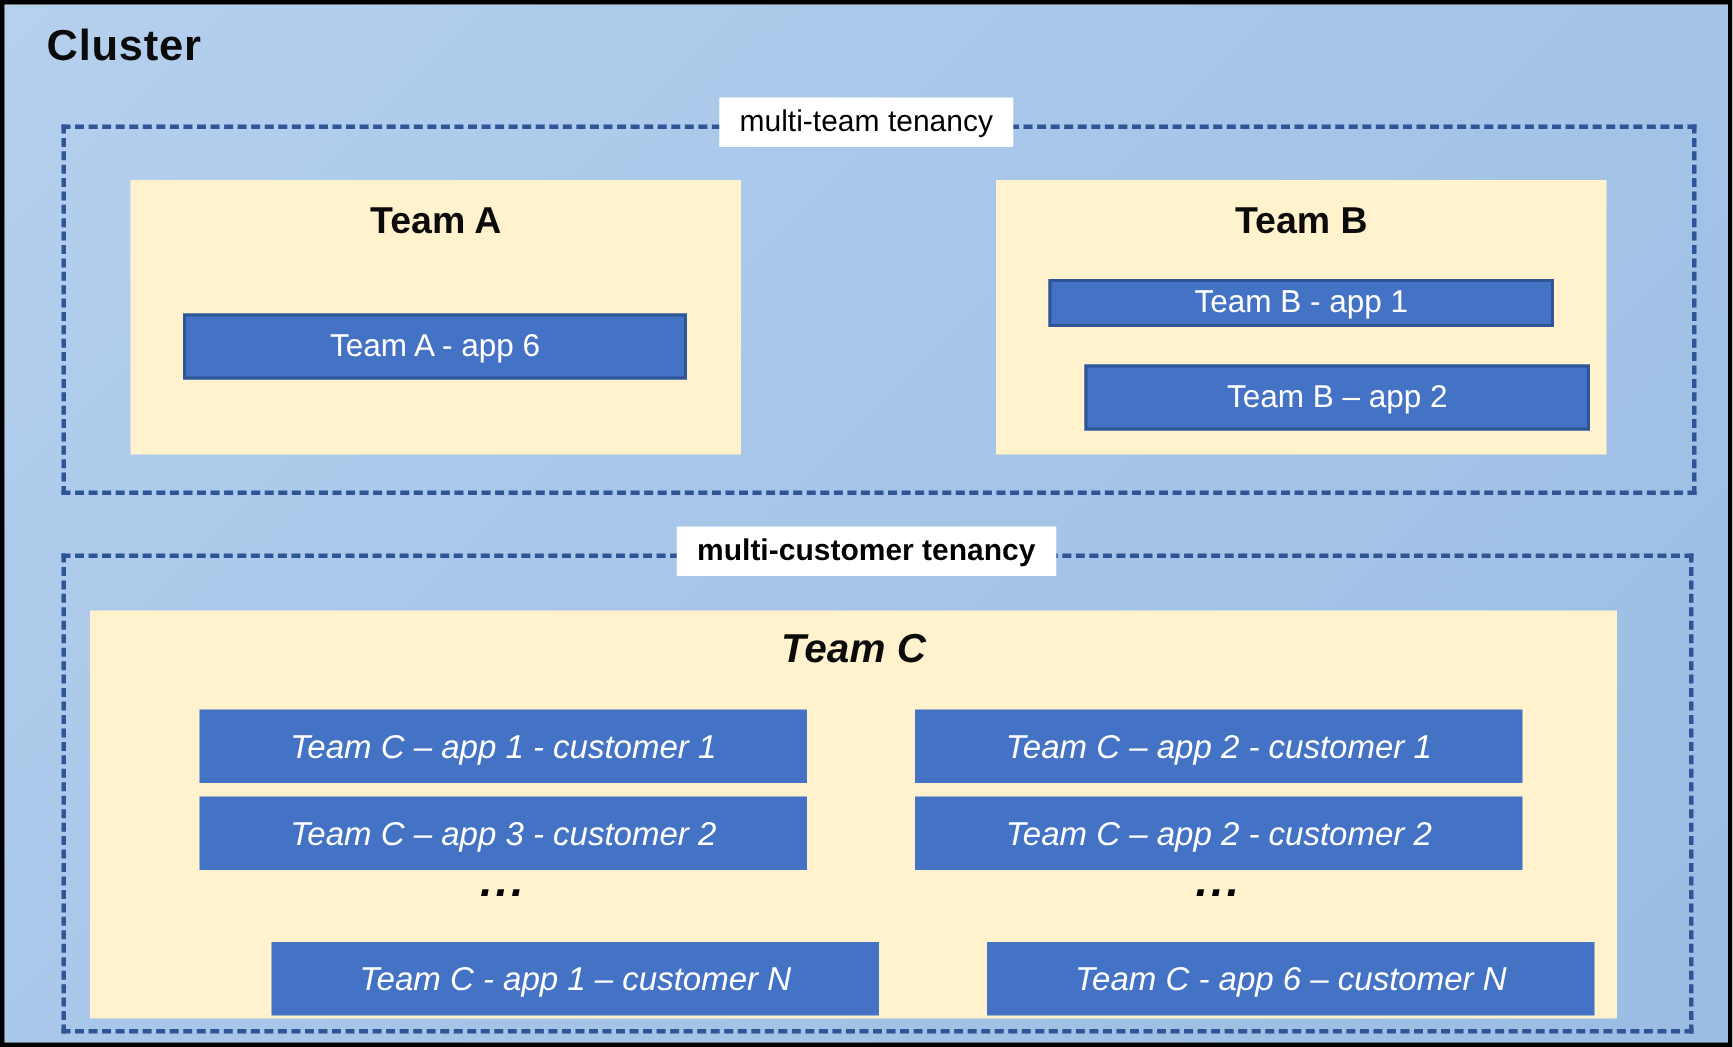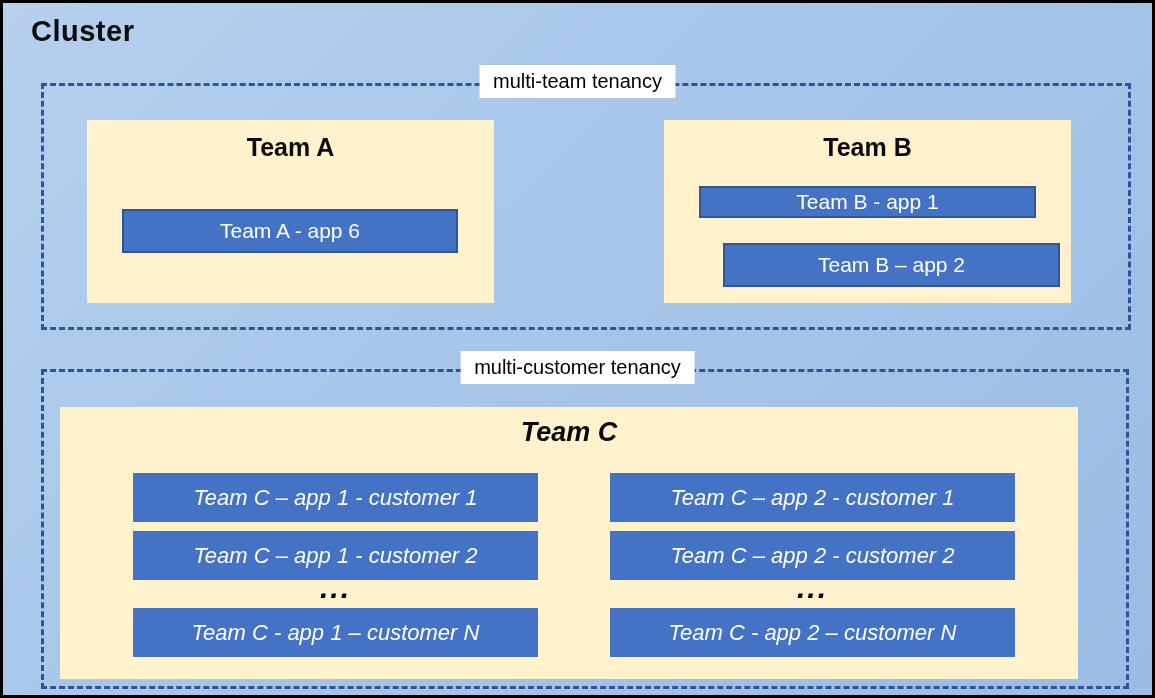--- a/index.html
+++ b/index.html
@@ -54,21 +54,21 @@
     left: 50%;
     transform: translateX(-50%);
     background: #ffffff;
     color: #000000;
     font-size: 20px;
     line-height: 23px;
     padding: 5px 14px;
     white-space: nowrap;
   }
   .label-multi-team { top: 62px; }
-  .label-multi-customer { top: 348px; }
+  .label-multi-customer { top: 348px; font-weight: bold; }
   
   .team-box {
     position: absolute;
     background: #fff2cc;
     box-sizing: border-box;
   }
   .team-a { left: 84px;  top: 117px; width: 407px;  height: 183px; padding-left: 30px; }
   .team-b { left: 661px; top: 117px; width: 407px;  height: 183px; }
   .team-c { left: 57px;  top: 404px; width: 1018px; height: 272px; font-style: italic; }
   .team-title {
@@ -117,21 +117,21 @@
     background: #4472c4;
     color: #ffffff;
     font-size: 22px;
     display: flex;
     align-items: center;
     justify-content: center;
     white-space: nowrap;
   }
   .tc-r1 { top: 0; }
   .tc-r2 { top: 58px; }
-  .tc-rN { top: 135px; }
+  .tc-rN { top: 155px; margin-left: 48px; }
   .tc-ellipsis {
     position: absolute;
     left: 0;
     top: 103px;
     width: 405px;
     height: 38px;
     display: flex;
     align-items: center;
     justify-content: center;
     font-weight: bold;
@@ -167,31 +167,31 @@
       <div class="team-title">Team B</div>
       <div class="app-box app-bordered team-b-app1">Team B - app 1</div>
       <div class="app-box app-bordered team-b-app2">Team B – app 2</div>
     </div>
 
     <div class="team-box team-c">
       <div class="team-title">Team C</div>
 
       <div class="tc-col tc-col1">
         <div class="tc-app tc-r1">Team C – app 1 - customer 1</div>
-        <div class="tc-app tc-r2">Team C – app 1 - customer 2</div>
+        <div class="tc-app tc-r2">Team C – app 3 - customer 2</div>
         <div class="tc-ellipsis">
             <span>...</span>
           </div>
         <div class="tc-app tc-rN">Team C - app 1 – customer N</div>
       </div>
 
       <div class="tc-col tc-col2">
         <div class="tc-app tc-r1">Team C – app 2 - customer 1</div>
         <div class="tc-app tc-r2">Team C – app 2 - customer 2</div>
         <div class="tc-ellipsis">
             <span>...</span>
           </div>
-        <div class="tc-app tc-rN">Team C - app 2 – customer N</div>
+        <div class="tc-app tc-rN">Team C - app 6 – customer N</div>
       </div>
     </div>
 
   </div>
 </div>
 
 </body></html>

